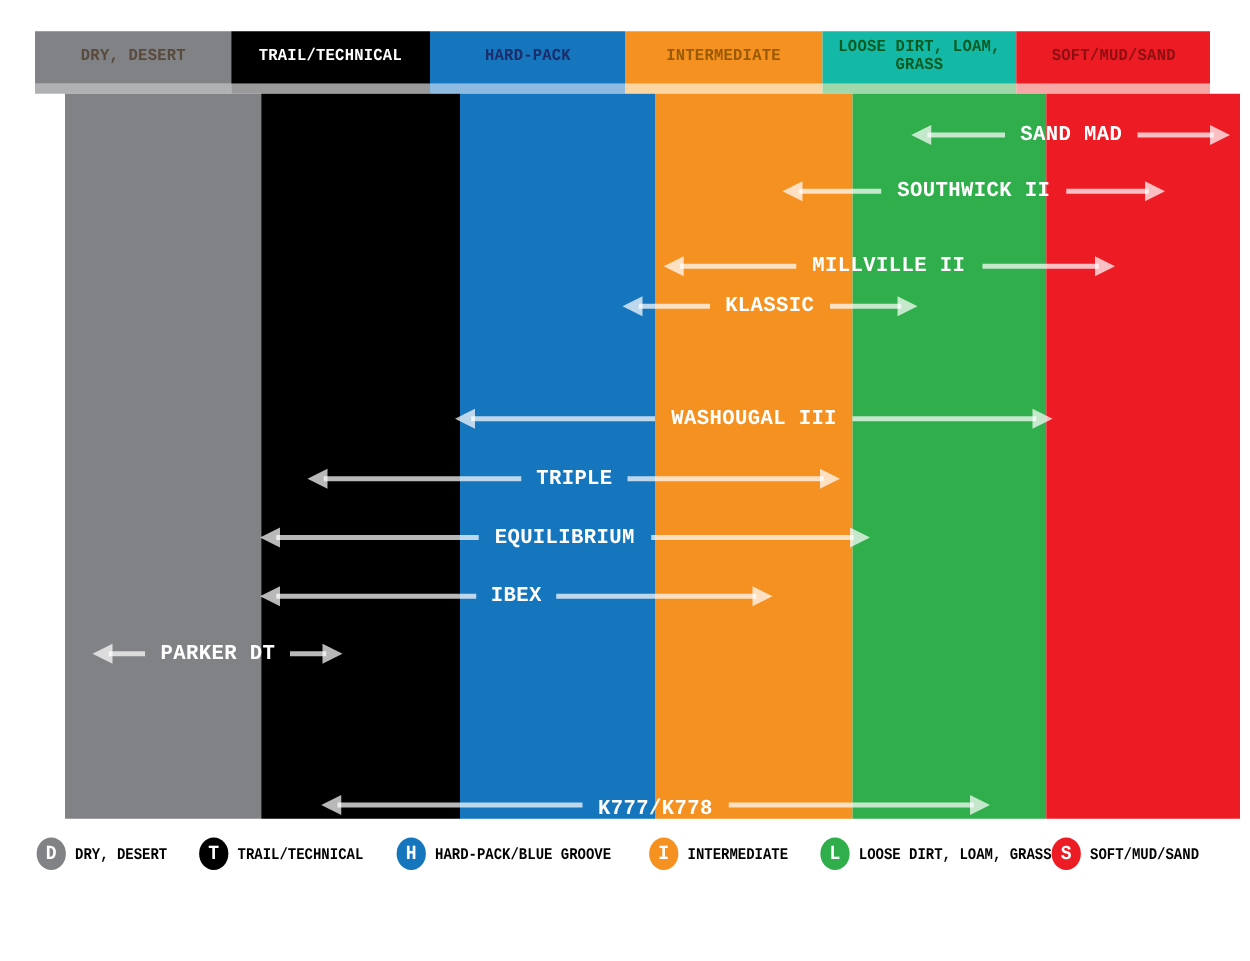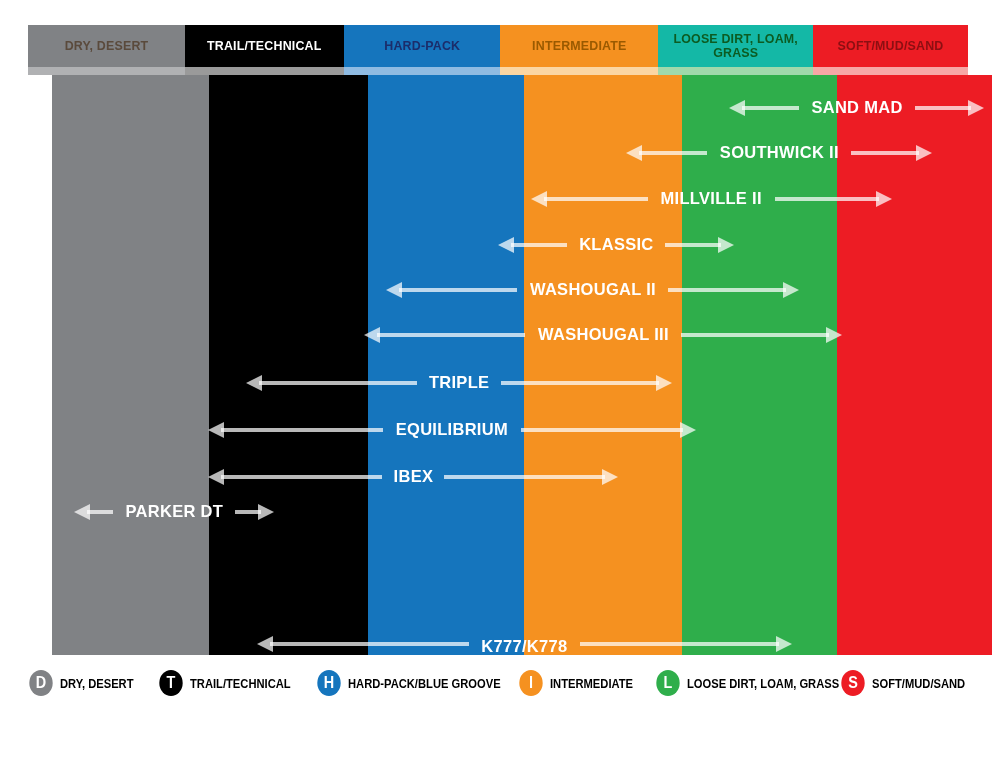--- a/index.html
+++ b/index.html
@@ -8,21 +8,21 @@
     width:1000px;height:769px;
     background:#ffffff;
     font-family:"Liberation Sans",sans-serif;
     overflow:hidden;
     position:relative;
   }
 
   #chart-root{
     position:absolute;
     left:0;top:0;
-    width:1000px;height:769px;
+    width:1000px;height:769px;font-family:Liberation Mono, monospace;
   }
 
   
   #header-band{
     position:absolute;
     left:28px;top:25px;
     width:940px;height:42px;
     display:flex;
   }
   .header-cell{
@@ -216,21 +216,21 @@
           <div class="arrow-seg left">
             <div class="arrow-head"></div>
             <div class="arrow-line"></div>
           </div>
           <div class="tire-label">SOUTHWICK II</div>
           <div class="arrow-seg right">
             <div class="arrow-line"></div>
             <div class="arrow-head"></div>
           </div>
         </div>
-        <div class="tire-row" style="left: 479px; width: 361px; top: 111px;">
+        <div class="tire-row" style="left: 479px; width: 361px; top: 125px;">
           <div class="arrow-seg left">
             <div class="arrow-head"></div>
             <div class="arrow-line"></div>
           </div>
           <div class="tire-label">MILLVILLE II</div>
           <div class="arrow-seg right">
             <div class="arrow-line"></div>
             <div class="arrow-head"></div>
           </div>
         </div>
@@ -238,31 +238,20 @@
           <div class="arrow-seg left">
             <div class="arrow-head"></div>
             <div class="arrow-line"></div>
           </div>
           <div class="tire-label">KLASSIC</div>
           <div class="arrow-seg right">
             <div class="arrow-line"></div>
             <div class="arrow-head"></div>
           </div>
         </div>
-        <div class="tire-row" style="left: 334px; width: 413px; top: 202px;">
-          <div class="arrow-seg left">
-            <div class="arrow-head"></div>
-            <div class="arrow-line"></div>
-          </div>
-          <div class="tire-label">WASHOUGAL II</div>
-          <div class="arrow-seg right">
-            <div class="arrow-line"></div>
-            <div class="arrow-head"></div>
-          </div>
-        </div>
         <div class="tire-row" style="left: 312px; width: 478px; top: 247px;">
           <div class="arrow-seg left">
             <div class="arrow-head"></div>
             <div class="arrow-line"></div>
           </div>
           <div class="tire-label">WASHOUGAL III</div>
           <div class="arrow-seg right">
             <div class="arrow-line"></div>
             <div class="arrow-head"></div>
           </div>
@@ -293,21 +282,21 @@
           <div class="arrow-seg left">
             <div class="arrow-head"></div>
             <div class="arrow-line"></div>
           </div>
           <div class="tire-label">IBEX</div>
           <div class="arrow-seg right">
             <div class="arrow-line"></div>
             <div class="arrow-head"></div>
           </div>
         </div>
-        <div class="tire-row" style="left: 22px; width: 200px; top: 424px; text-align: center;">
+        <div class="tire-row" style="left: 22px; width: 200px; top: 435px; text-align: center;">
           <div class="arrow-seg left">
             <div class="arrow-head"></div>
             <div class="arrow-line"></div>
           </div>
           <div class="tire-label">PARKER DT</div>
           <div class="arrow-seg right">
             <div class="arrow-line"></div>
             <div class="arrow-head"></div>
           </div>
         </div>

